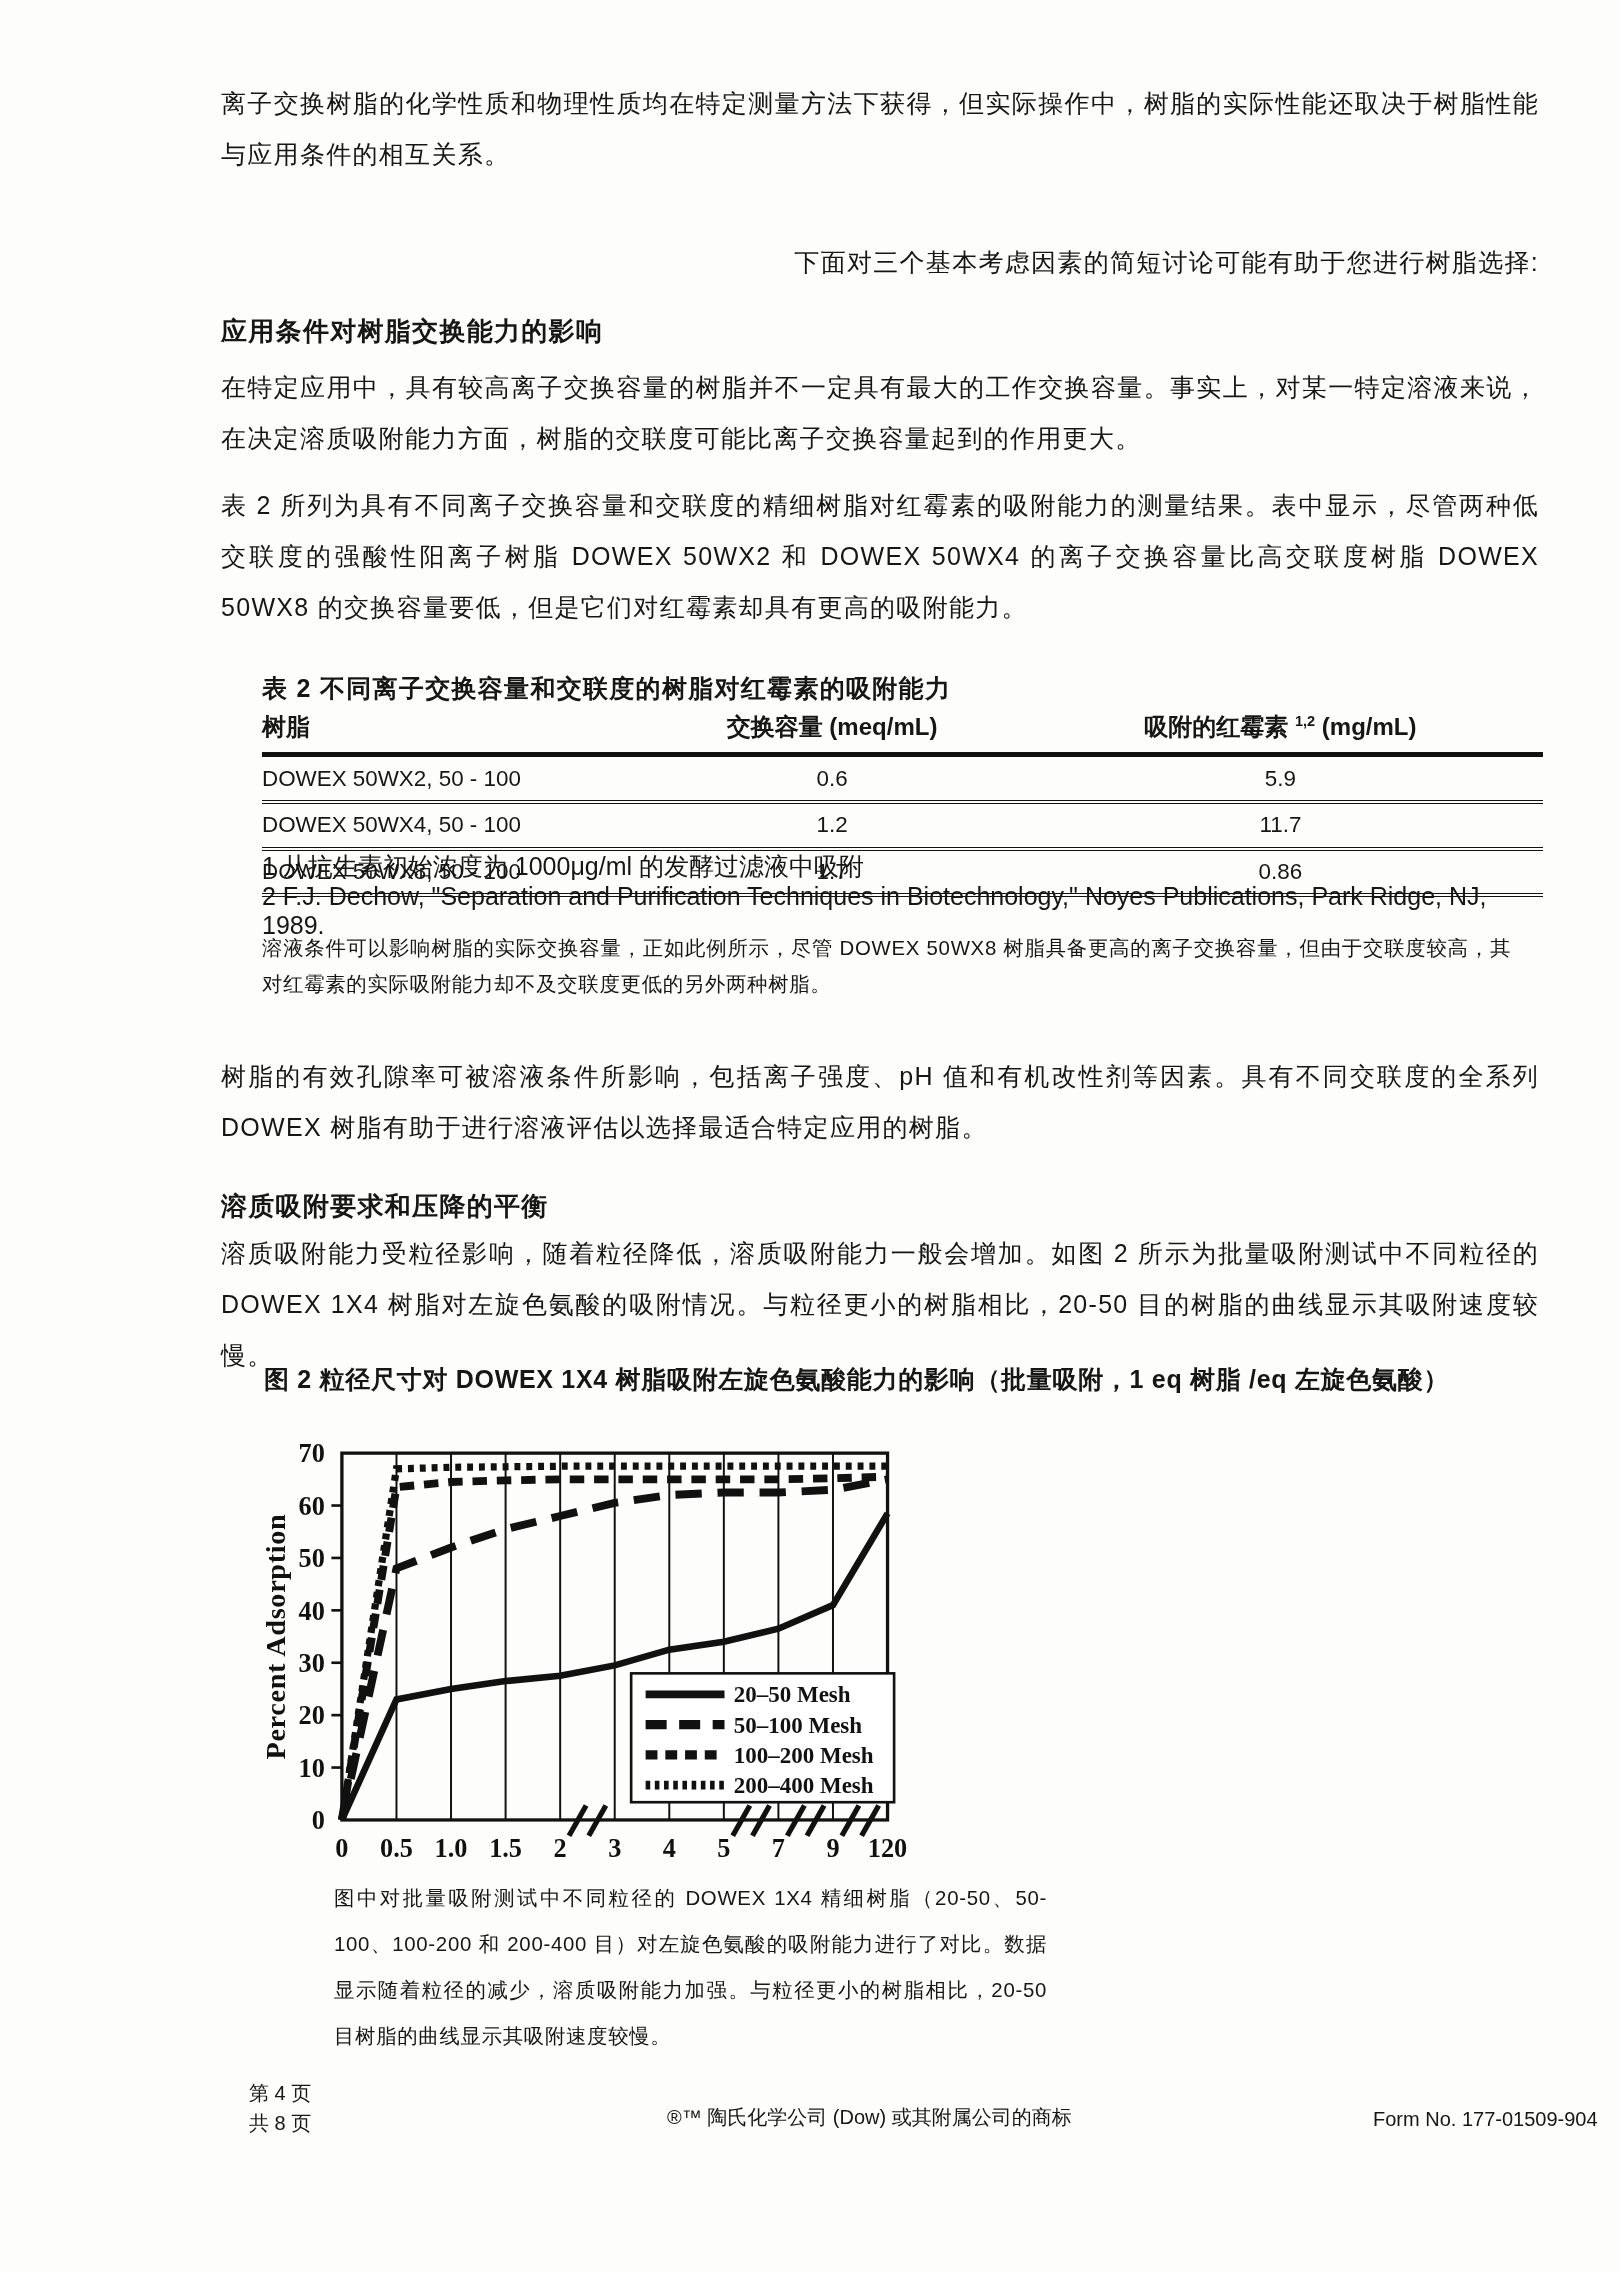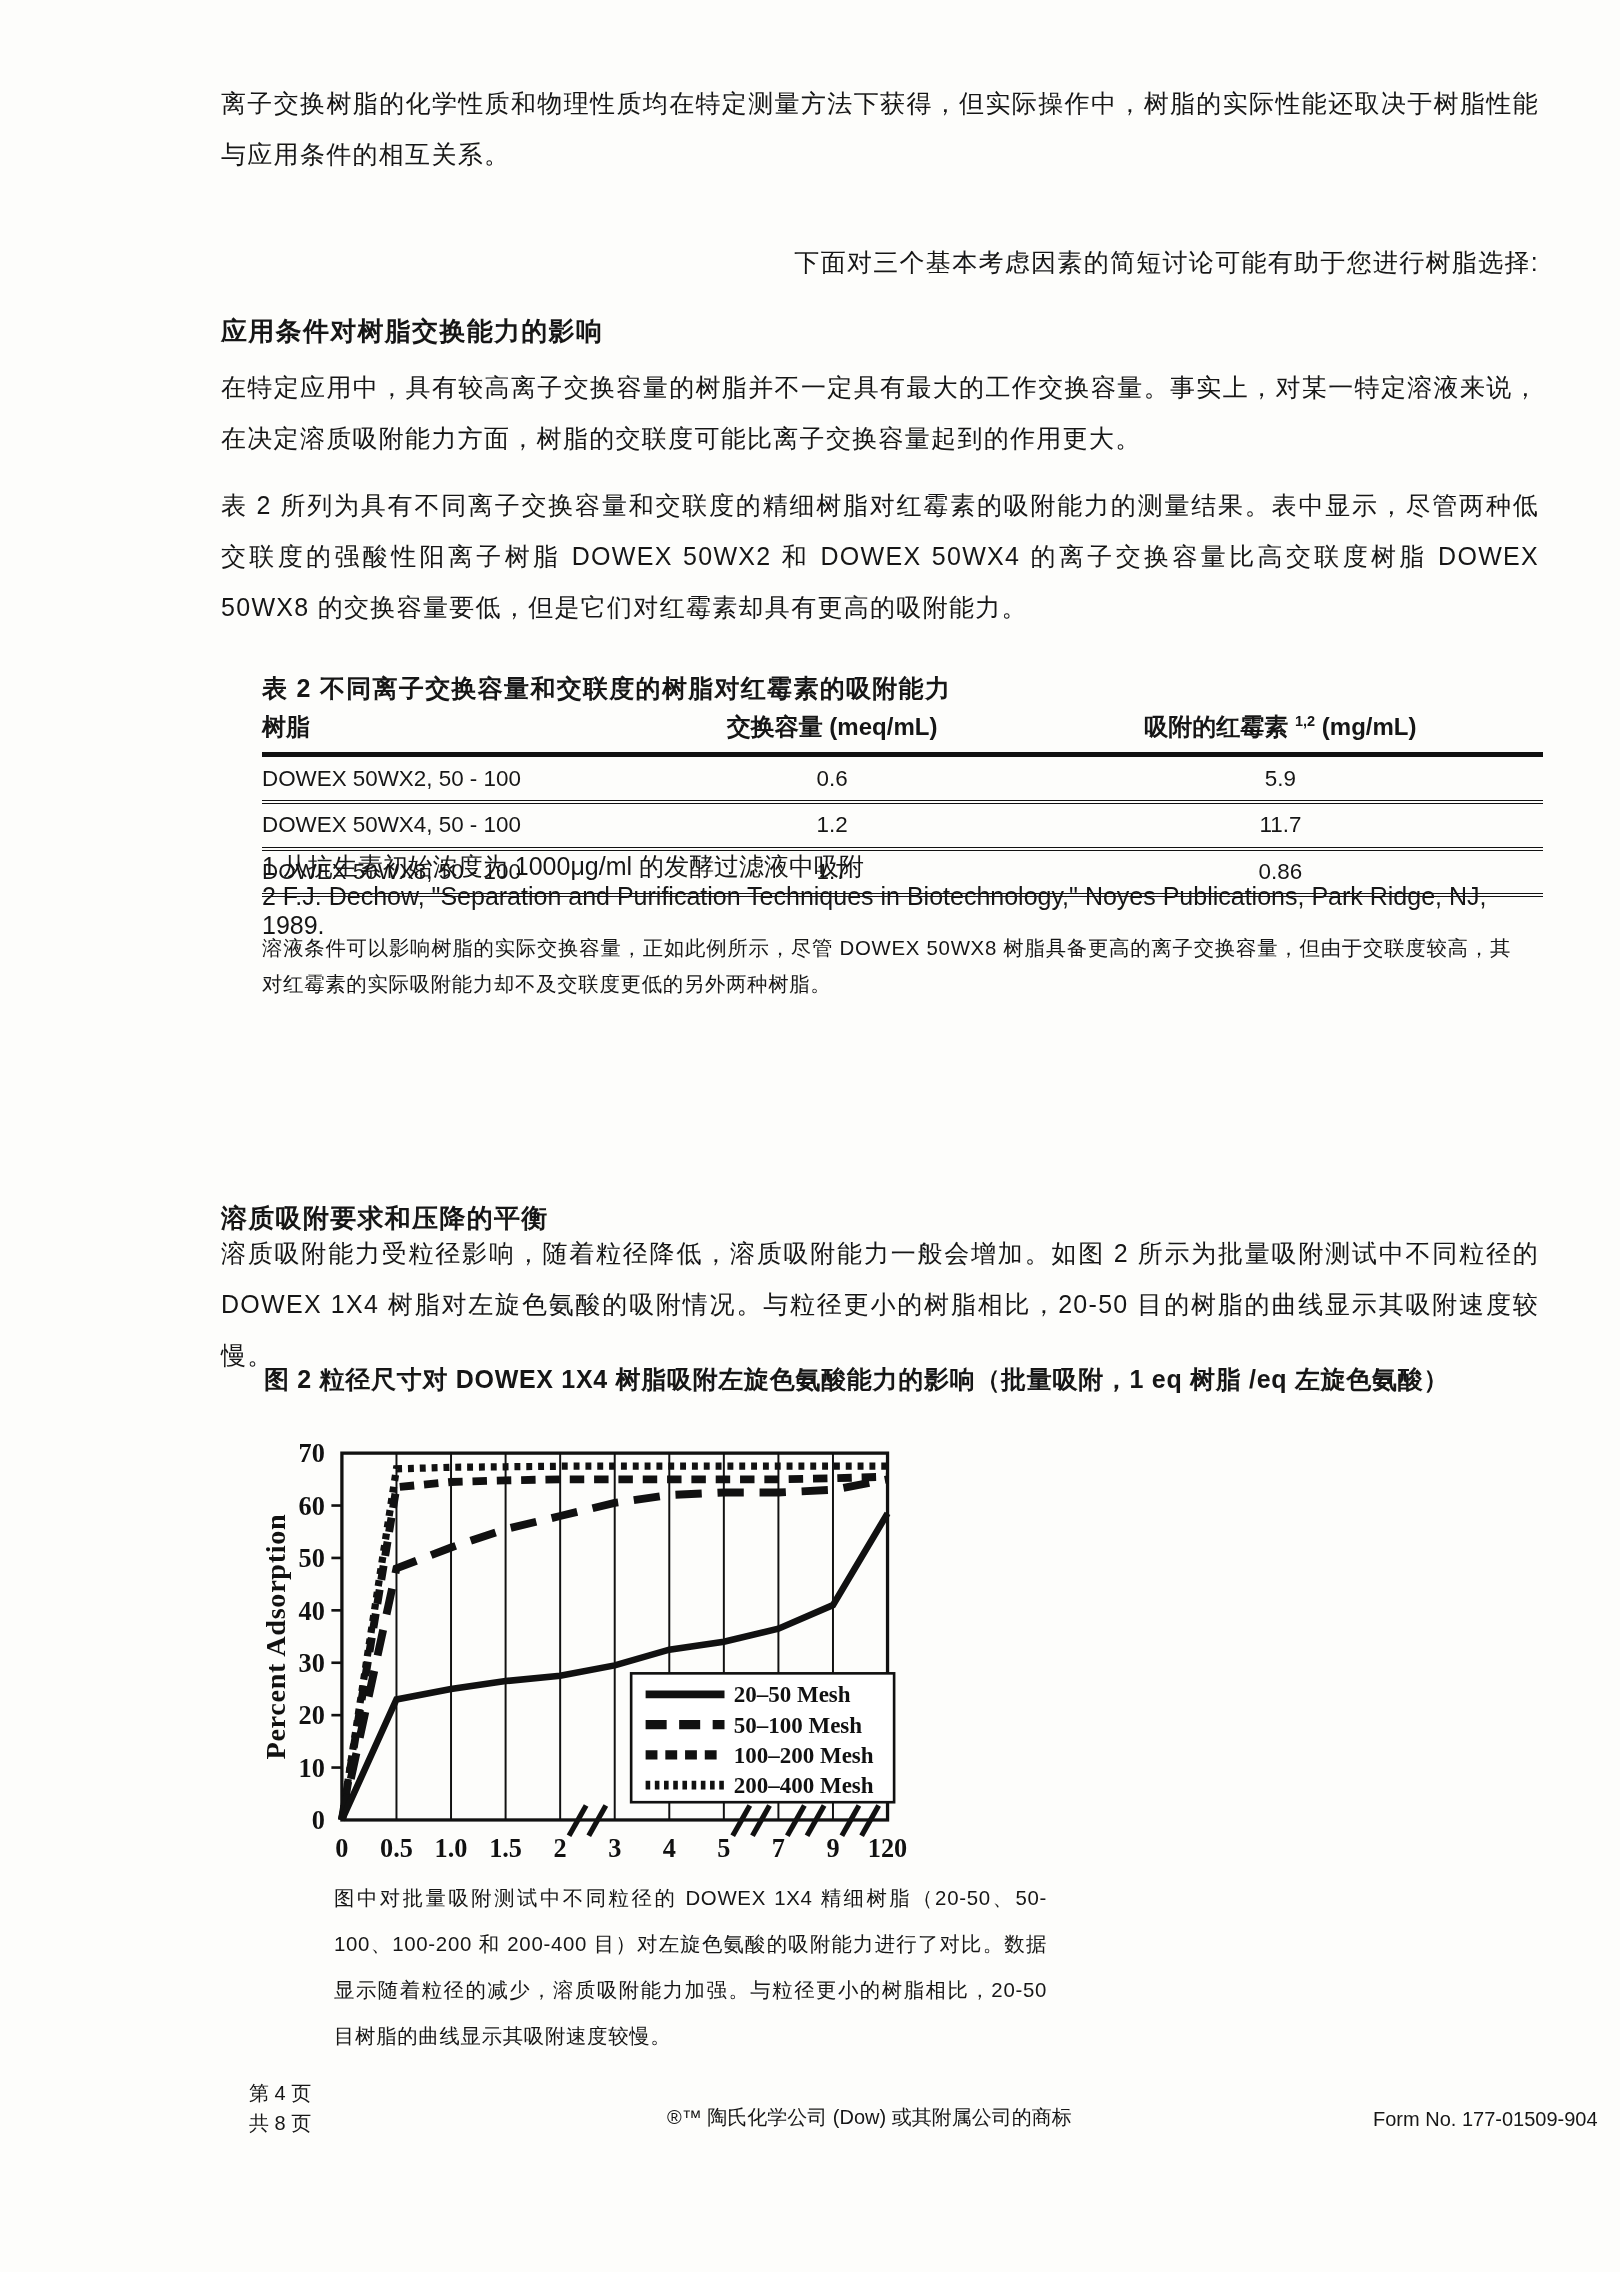--- a/index.html
+++ b/index.html
@@ -109,22 +109,23 @@
         </tr>
       </tbody>
     </table>
   </div>
 
   <div class="footnote" style="top:852px;">1 从抗生素初始浓度为 1000μg/ml 的发酵过滤液中吸附</div>
   <div class="footnote" style="top:882px;">2 F.J. Dechow, "Separation and Purification Techniques in Biotechnology," Noyes Publications, Park Ridge, NJ, 1989.</div>
 
   <div class="note-text" style="top:930px;">溶液条件可以影响树脂的实际交换容量，正如此例所示，尽管 DOWEX 50WX8 树脂具备更高的离子交换容量，但由于交联度较高，其对红霉素的实际吸附能力却不及交联度更低的另外两种树脂。</div>
 
+  <div class="body-text" style="top:1051px;">树脂的有效孔隙率可被溶液条件所影响，包括离子强度、pH 值和有机改性剂等因素。具有不同交联度的全系列 DOWEX 树脂有助于进行溶液评估以选择最适合特定应用的树脂。</div>
 
-  <div class="heading" style="top:1189px;margin-top:12px;">溶质吸附要求和压降的平衡</div>
+  <div class="heading" style="top:1189px;">溶质吸附要求和压降的平衡</div>
 
   <div class="body-text" style="top:1228px;">溶质吸附能力受粒径影响，随着粒径降低，溶质吸附能力一般会增加。如图 2 所示为批量吸附测试中不同粒径的 DOWEX 1X4 树脂对左旋色氨酸的吸附情况。与粒径更小的树脂相比，20-50 目的树脂的曲线显示其吸附速度较慢。</div>
 
   <div class="figure-title" style="top:1363px;">图 2 粒径尺寸对 DOWEX 1X4 树脂吸附左旋色氨酸能力的影响（批量吸附，1 eq 树脂 /eq 左旋色氨酸）</div>
 
   <svg id="chart" width="756" height="487" viewBox="0 0 1150 740">
       <line x1="273" y1="50" x2="273" y2="608" stroke="#111111" stroke-width="3"></line>
       <line x1="356" y1="50" x2="356" y2="608" stroke="#111111" stroke-width="3"></line>
       <line x1="439" y1="50" x2="439" y2="608" stroke="#111111" stroke-width="3"></line>
       <line x1="522" y1="50" x2="522" y2="608" stroke="#111111" stroke-width="3"></line>

